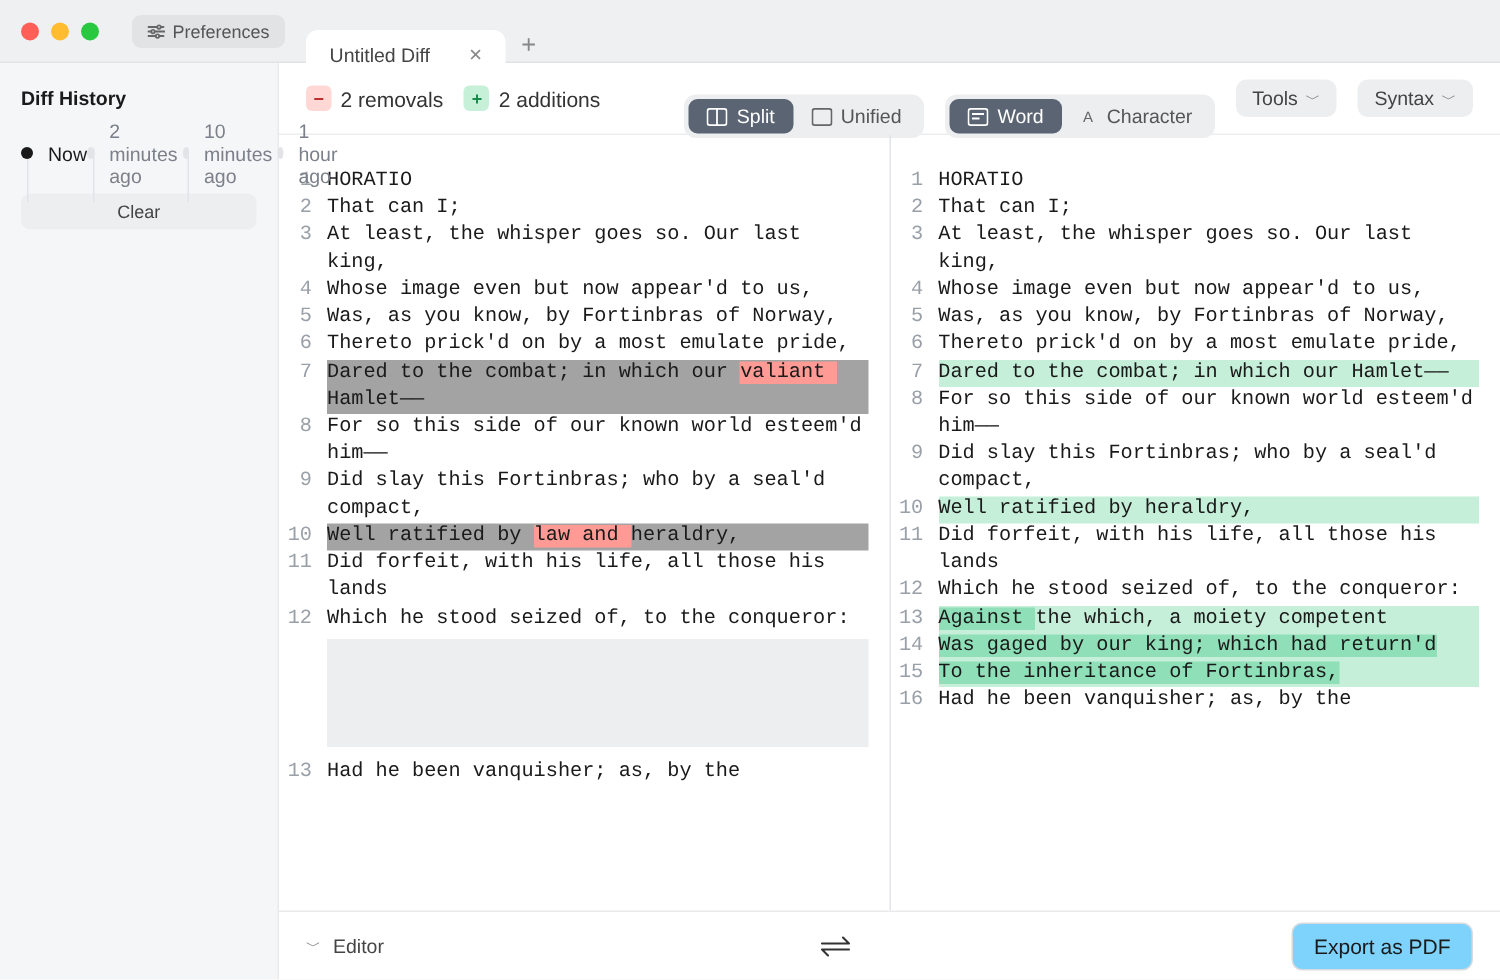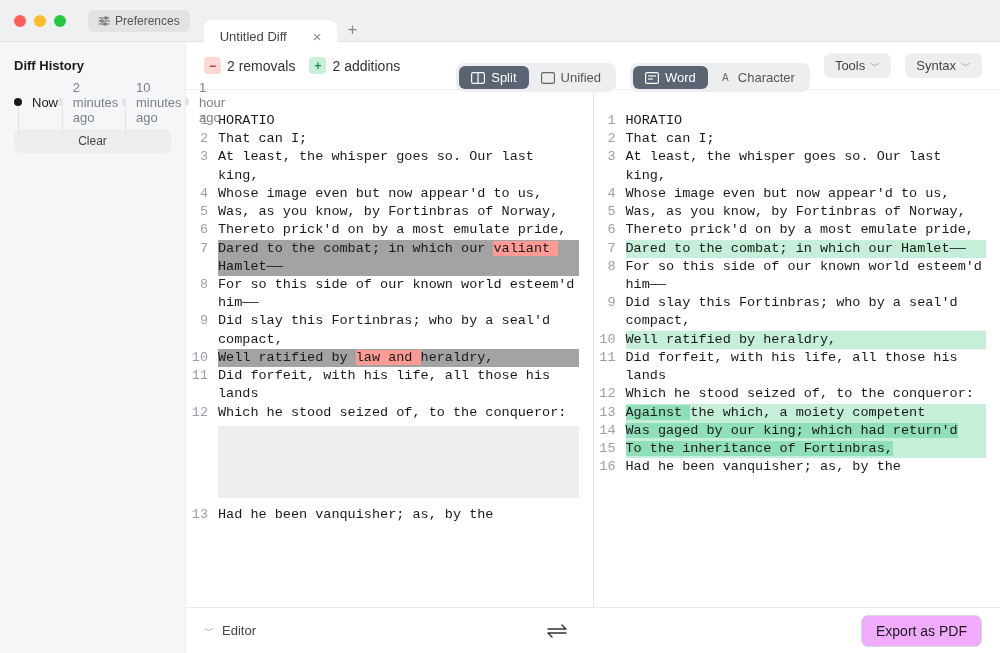--- a/index.html
+++ b/index.html
@@ -176,21 +176,21 @@
   gap: 10px;
   background: #fff;
 }
 .editor-toggle {
   display: flex; align-items: center; gap: 8px;
   font-size: 13px; color: #444; cursor: pointer;
 }
 .footer .spacer-grow { flex: 1; }
 .swap-icn { color: #444; }
 .export-btn {
-  background: #f0abfc; border: 1px solid #d7dade; border-radius: 7px;
+  background: #7dd3fc; border: 1px solid #d7dade; border-radius: 7px;
   padding: 7px 14px; font-size: 14px; font-weight: 500;
   cursor: pointer; color: #1a1a1a;
 }
 
 
 .icn svg { display: block; }
 </style>
 </head>
 <body>
 

